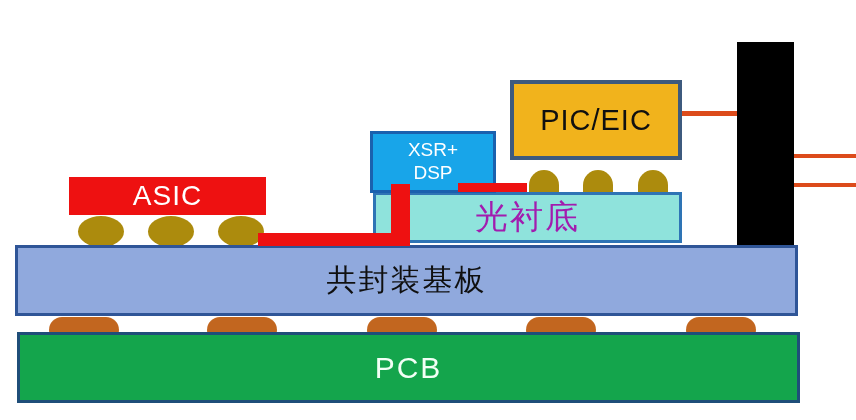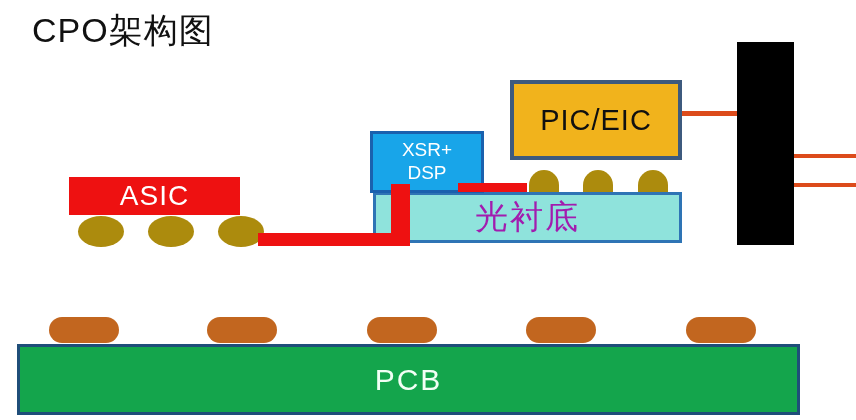--- a/index.html
+++ b/index.html
@@ -6,26 +6,26 @@
   .stage{
     position:relative;width:856px;height:420px;background:#ffffff;overflow:hidden;
     font-family:"Liberation Sans","DejaVu Sans",sans-serif;
   }
   .abs{position:absolute;box-sizing:border-box;}
   .page-title{
     left:32px;top:8px;font-size:34px;color:#111111;letter-spacing:1px;
   }
   
   .asic{
-    left:69px;top:177px;width:171px;height:38px;
+    left:69px;top:177px;width:197px;height:38px;
     display:flex;align-items:center;justify-content:center;
     color:#ffffff;font-size:28px;letter-spacing:1px;z-index:3;
   }
   .xsr-dsp{
-    left:370px;top:131px;width:114px;height:62px;
+    left:370px;top:131px;width:126px;height:62px;
     border:3px solid #1a61ae;z-index:4;
     display:flex;flex-direction:column;align-items:center;justify-content:center;
     color:#ffffff;font-size:19px;line-height:1.2;
   }
   .pic-eic{
     left:510px;top:80px;width:172px;height:80px;
     border:4px solid #3d5a7e;z-index:3;
     display:flex;align-items:center;justify-content:center;
     color:#101010;font-size:29px;letter-spacing:1px;
   }
@@ -35,21 +35,21 @@
     display:flex;align-items:center;justify-content:center;
     color:#a21caf;font-size:33px;letter-spacing:2px;
   }
   .package-substrate{
     left:15px;top:245px;width:783px;height:71px;
     border:3px solid #2f5597;z-index:2;
     display:flex;align-items:center;justify-content:center;
     color:#101010;font-size:30px;letter-spacing:2px;
   }
   .pcb{
-    left:17px;top:344px;width:783px;height:71px;
+    left:17px;top:332px;width:783px;height:71px;
     border:3px solid #1f4e79;z-index:2;
     display:flex;align-items:center;justify-content:center;
     color:#f2fff5;font-size:30px;letter-spacing:2px;
   }
   
   .bump-gold-ellipse{width:46px;height:31px;border-radius:50%;top:216px;z-index:1;}
   .bump-gold-dome{width:30px;height:23px;border-radius:15px 15px 0 0;top:170px;z-index:1;}
   .bump-brown{width:70px;height:26px;border-radius:13px;top:317px;z-index:1;}
   
   .trace-h1{left:258px;top:233px;width:152px;height:13px;z-index:5;}
@@ -66,21 +66,20 @@
     left:618px;top:368px;z-index:6;font-size:24px;letter-spacing:1px;
     color:#ffffff;white-space:nowrap;
   }
   .watermark .tail{color:#d9d9d9;}
 </style>
 </head>
 <body>
 
 <div class="stage">
 
-  <div class="abs page-title">CPO架构图</div>
 
   <div class="abs asic" style="background-color: rgb(238, 17, 17);">ASIC</div>
   <div class="abs bump-gold-ellipse" style="left: 78px; background-color: rgb(172, 139, 13);"></div>
   <div class="abs bump-gold-ellipse" style="left: 148px; background-color: rgb(172, 139, 13);"></div>
   <div class="abs bump-gold-ellipse" style="left: 218px; background-color: rgb(172, 139, 13);"></div>
 
   <div class="abs trace-h1" style="background-color: rgb(238, 17, 17);"></div>
   <div class="abs trace-v1" style="background-color: rgb(238, 17, 17);"></div>
   <div class="abs trace-h2" style="background-color: rgb(238, 17, 17);"></div>
 
@@ -96,20 +95,23 @@
 
   <div class="abs optical-substrate" style="background-color: rgb(143, 227, 220);">
     <span>光衬底</span>
   </div>
 
   <div class="abs fiber-line fiber-line-in" style="background-color: rgb(220, 75, 27);"></div>
   <div class="abs fiber-block" style="background-color: rgb(0, 0, 0);"></div>
   <div class="abs fiber-line fiber-line-out1" style="background-color: rgb(220, 75, 27);"></div>
   <div class="abs fiber-line fiber-line-out2" style="background-color: rgb(220, 75, 27);"></div>
 
+  <div class="abs package-substrate" style="background-color: rgb(144, 169, 221);">
+    <span>共封装基板</span>
+  </div>
 
   <div class="abs bump-brown" style="left: 49px; background-color: rgb(194, 102, 31);"></div>
   <div class="abs bump-brown" style="left: 207px; background-color: rgb(194, 102, 31);"></div>
   <div class="abs bump-brown" style="left: 367px; background-color: rgb(194, 102, 31);"></div>
   <div class="abs bump-brown" style="left: 526px; background-color: rgb(194, 102, 31);"></div>
   <div class="abs bump-brown" style="left: 686px; background-color: rgb(194, 102, 31);"></div>
 
   <div class="abs pcb" style="background-color: rgb(20, 165, 76);">
     <span>PCB</span>
   </div>

